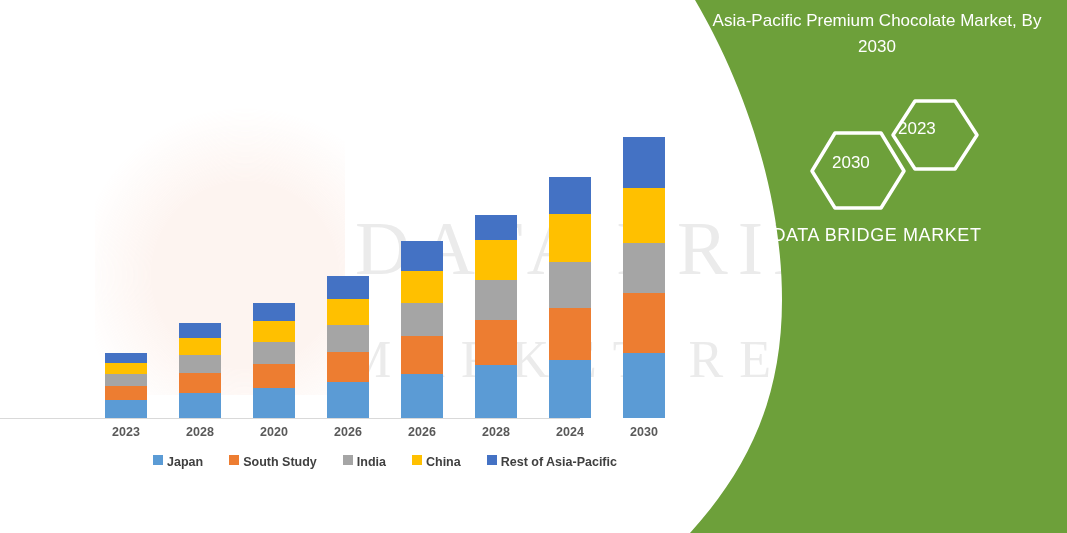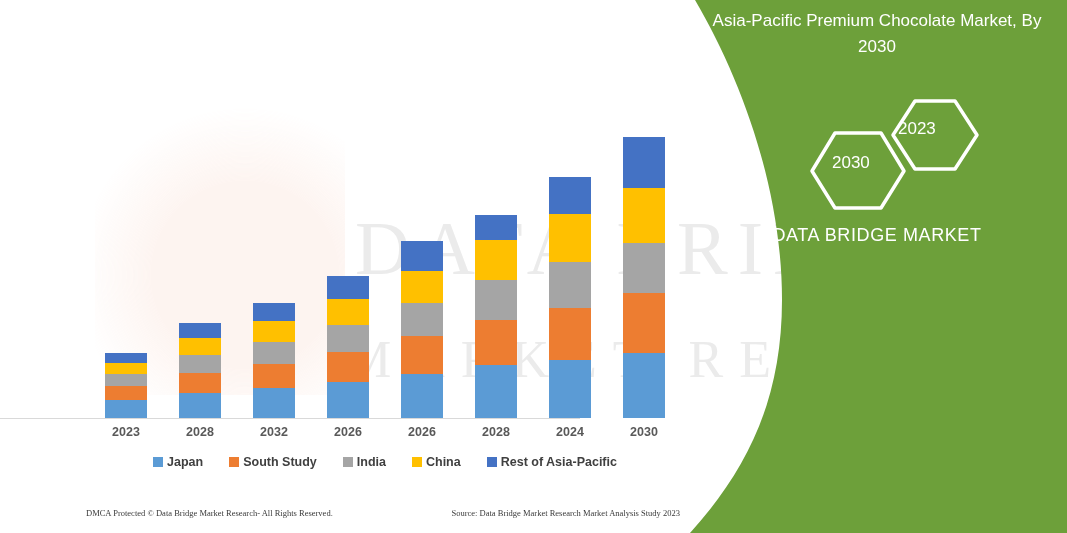--- a/index.html
+++ b/index.html
@@ -130,21 +130,21 @@
     top: 455px;
     width: 580px;
     display: flex;
     justify-content: center;
     align-items: center;
     gap: 26px;
     z-index: 3;
   }
   .legend-item {
     display: flex;
-    align-items: center;
+    align-items: flex-start;
     gap: 4px;
   }
   .legend-swatch {
     width: 10px;
     height: 10px;
     display: block;
   }
   .legend-label {
     font-size: 12.5px;
     font-weight: bold;
@@ -289,21 +289,21 @@
           <span class="seg" style="height: 50px; background: rgb(165, 165, 165);"></span>
           <span class="seg" style="height: 60px; background: rgb(237, 125, 49);"></span>
           <span class="seg" style="height: 65px; background: rgb(91, 155, 213);"></span>
         </div>
       </div>
   </div>
   <div class="axis-line"></div>
   <div class="x-labels" id="x-labels">
       <div class="x-label">2023</div>
       <div class="x-label">2028</div>
-      <div class="x-label">2032</div>
+      <div class="x-label">2020</div>
       <div class="x-label">2026</div>
       <div class="x-label">2026</div>
       <div class="x-label">2028</div>
       <div class="x-label">2024</div>
       <div class="x-label">2030</div>
     </div>
 
   <div class="legend" id="legend">
       <div class="legend-item">
         <span class="legend-swatch" style="background: rgb(91, 155, 213);"></span>
@@ -320,24 +320,20 @@
       <div class="legend-item">
         <span class="legend-swatch" style="background: rgb(255, 192, 0);"></span>
         <span class="legend-label">China</span>
       </div>
       <div class="legend-item">
         <span class="legend-swatch" style="background: rgb(68, 114, 196);"></span>
         <span class="legend-label">Rest of Asia-Pacific</span>
       </div>
     </div>
 
-  <div class="footer">
-    <span>DMCA Protected © Data Bridge Market Research- All Rights Reserved.</span>
-    <span class="footer-src">Source: Data Bridge Market Research  Market Analysis Study 2023</span>
-  </div>
 
   <div class="green-panel">
     <svg width="380" height="533" viewBox="0 0 380 533" xmlns="http://www.w3.org/2000/svg">
       <path id="panel-shape" d="M 8 0 L 380 0 L 380 533 L 3 533 C 60 470 95 400 95 300 C 95 190 55 80 8 0 Z" fill="#6da03a"></path>
     </svg>
   </div>
 
   <div class="panel-content" style="right:0; left:auto; position:absolute; top:0;">
     <div class="panel-title">Asia-Pacific Premium Chocolate Market, By 2030</div>
 

